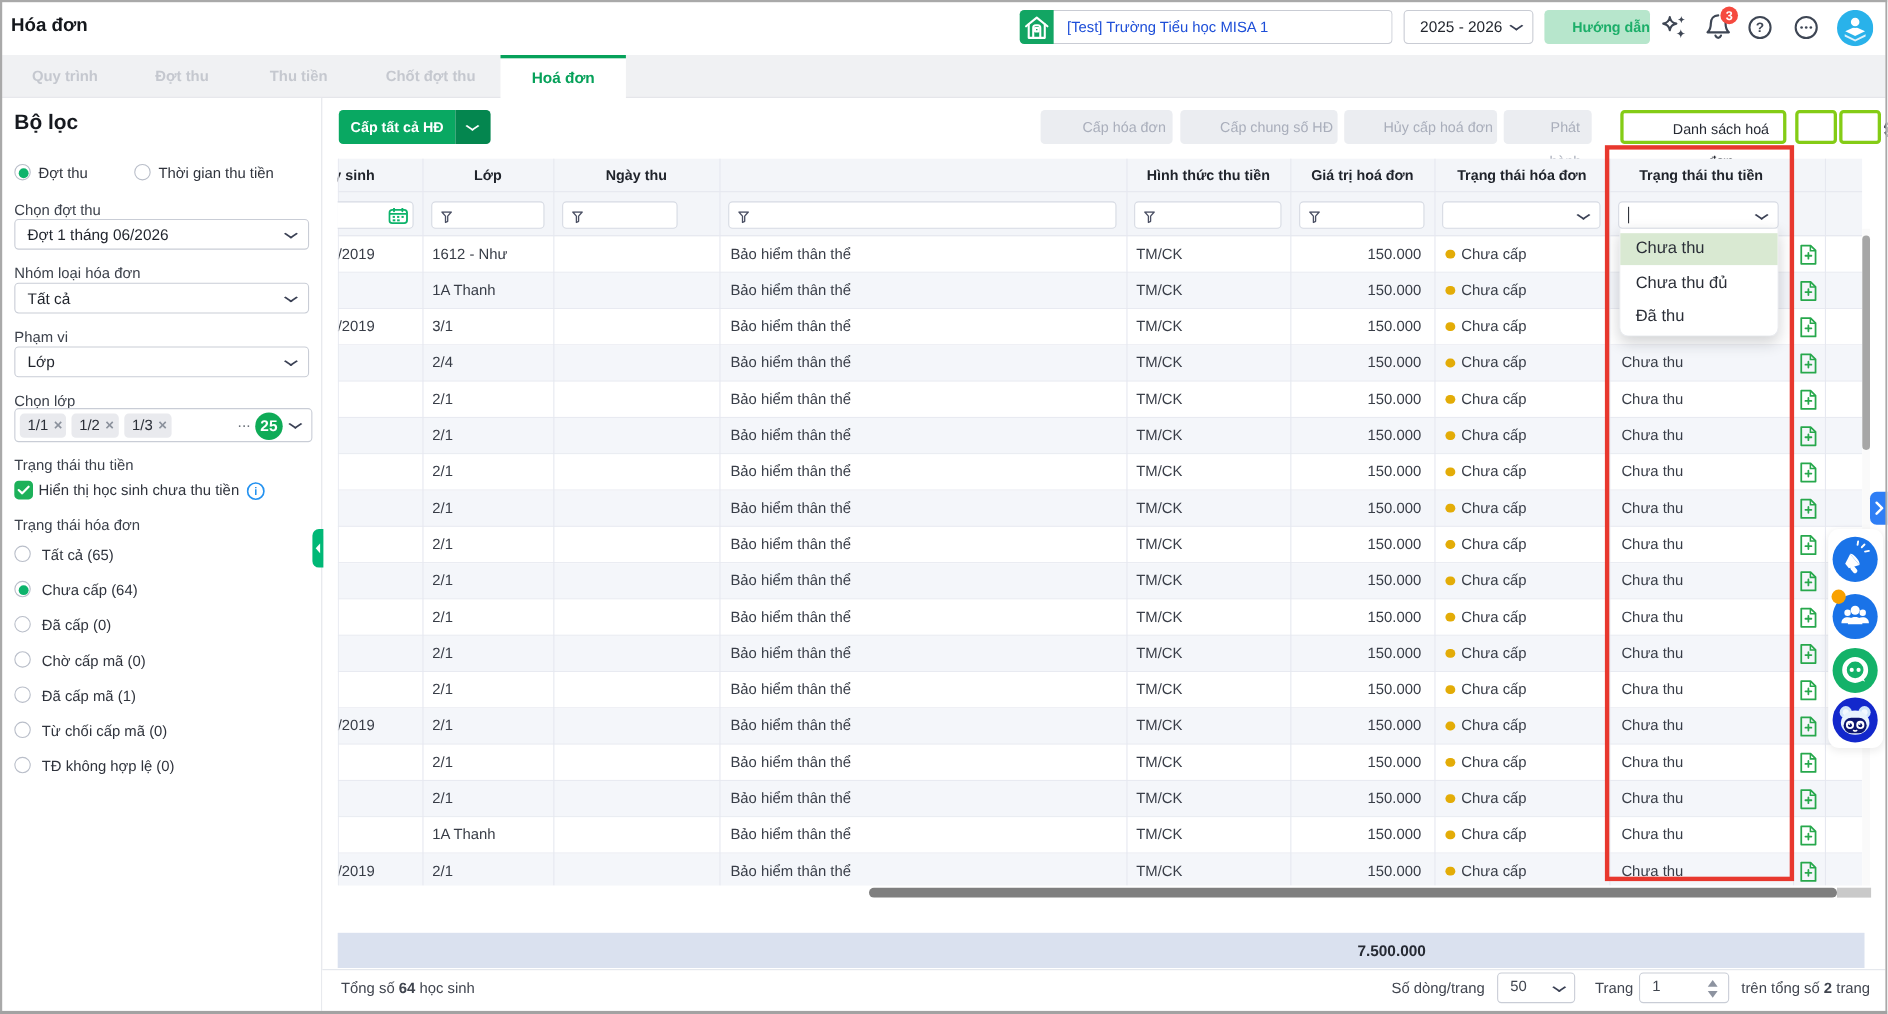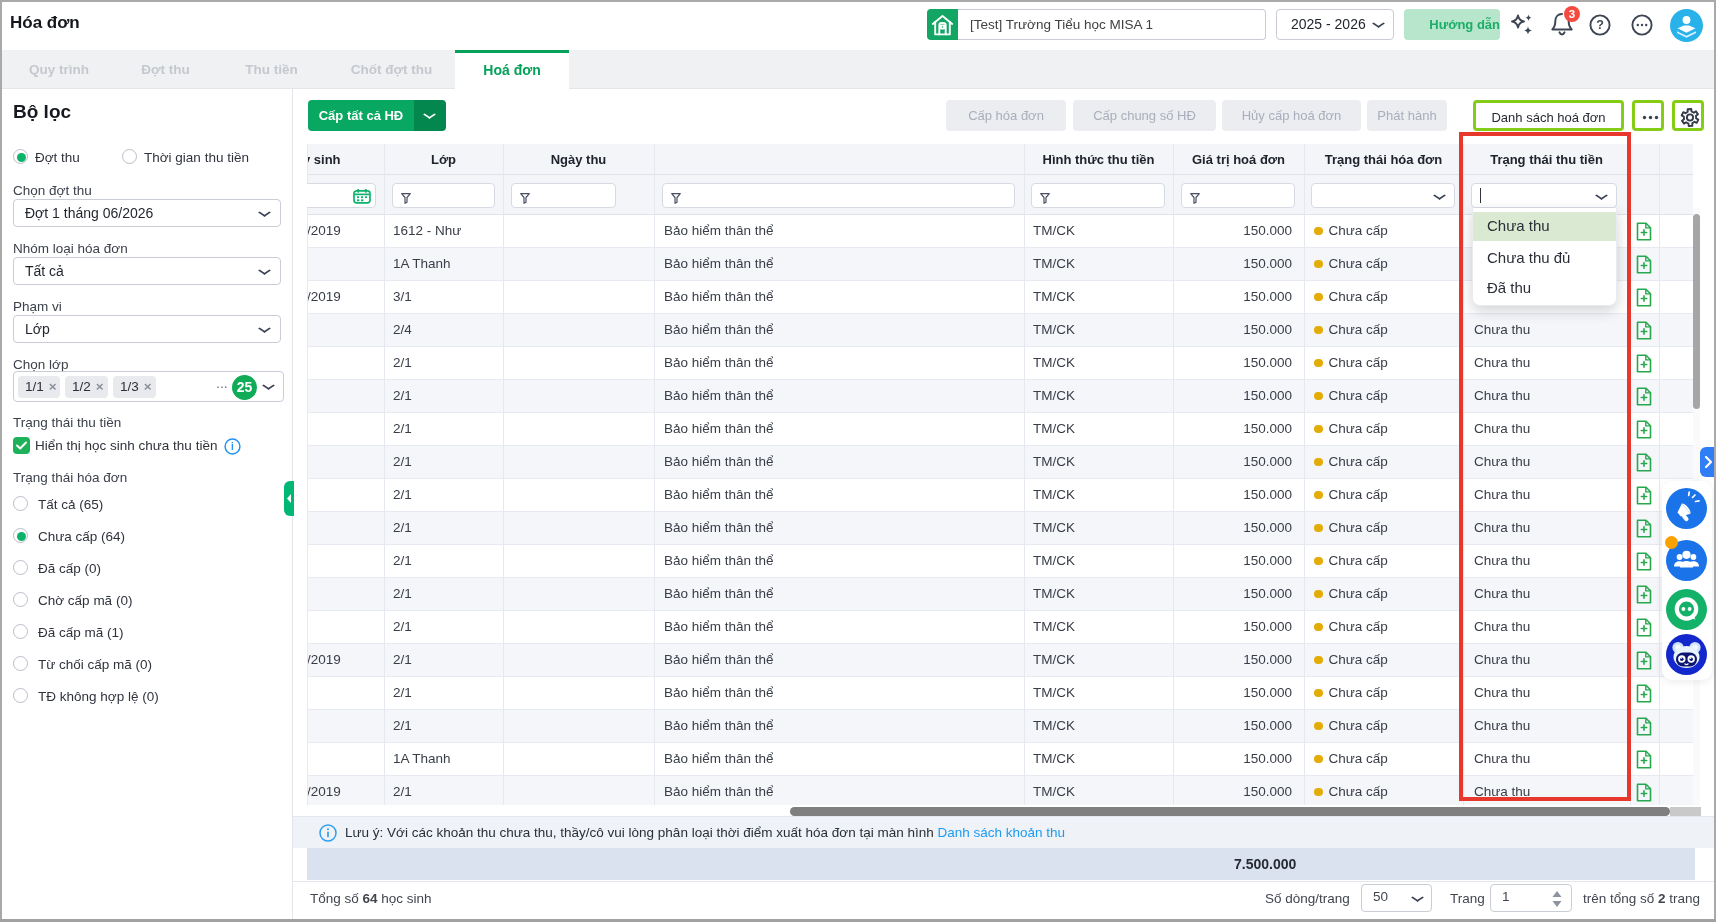--- a/index.html
+++ b/index.html
@@ -6,32 +6,32 @@
 html,body { width:1716px; height:922px; overflow:hidden; }
 body { font-family:"Liberation Sans", sans-serif; background:#fff; color:#262a33; }
 #app { position:relative; width:1716px; height:922px; background:#fff; overflow:hidden; }
 .abs { position:absolute; }
 #pagetitle { left:10px; top:13px; font-size:17px; font-weight:bold; color:#14171c; }
 #tabbar { left:2px; top:50px; width:1712px; height:39px; background:#f0f1f3; border-bottom:1px solid #e4e5e9; }
 .tab { position:absolute; top:0; height:39px; line-height:39px; font-size:13.5px; font-weight:bold; color:#c5c8cf; text-align:center; }
 #tab-active { position:absolute; left:453px; top:0; width:114px; height:40px; background:#fff; border-top:3px solid #06a15a; color:#06a15a; font-weight:bold; font-size:14px; text-align:center; line-height:35px; }
 .topbtn { position:absolute; top:9px; height:31px; }
 #homebtn { left:927px; width:31px; background:#12a563; border-radius:4px 0 0 4px; }
-#orginput { left:958px; width:308px; background:#fff; border:1px solid #c9ccd4; border-left:none; border-radius:0 4px 4px 0; font-size:13.5px; color:#404040; line-height:29px; padding-left:12px; }
+#orginput { left:958px; width:308px; background:#fff; border:1px solid #c9ccd4; border-left:none; border-radius:0 4px 4px 0; font-size:13.5px; color:#1d4ed8; line-height:29px; padding-left:12px; }
 #yearsel { left:1276px; width:118px; background:#fff; border:1px solid #c9ccd4; border-radius:4px; font-size:14px; color:#22262e; line-height:29px; padding-left:14px; }
 #guidebtn { left:1404px; width:96px; background:#b7e6cc; border-radius:4px; font-size:13px; font-weight:bold; color:#1cae69; text-align:right; line-height:31px; }
 #sidebar { left:2px; top:89px; width:291px; height:830px; background:#fff; border-right:1px solid #e3e5ea; }
 .sb-label { position:absolute; left:13px; font-size:13.5px; color:#3c414b; }
 .sb-select { position:absolute; left:13px; width:268px; height:28px; background:#fff; border:1px solid #c9cdd6; border-radius:4px; font-size:14px; color:#1f232b; line-height:26px; padding-left:11px; }
 .chev { position:absolute; width:9px; height:9px; border-right:2px solid #3a4054; border-bottom:2px solid #3a4054; transform:scaleY(0.68) rotate(45deg); }
 .radio { position:absolute; width:15px; height:15px; border-radius:50%; border:1.5px solid #b9bec9; background:#fff; }
 .radio.sel { border-color:#b9bec9; }
 .radio.sel::after { content:""; position:absolute; left:3px; top:3px; width:9px; height:9px; border-radius:50%; background:#0db36b; }
 .rlabel { position:absolute; font-size:13.5px; color:#2f333c; }
-.gbtn { position:absolute; top:100px; height:31px; border-radius:4px; font-size:13px; text-align:center; line-height:31px; }
+.gbtn { position:absolute; top:100px; height:31px; border-radius:4px; font-size:13px; text-align:center; line-height:31px;padding-left:32px; }
 .gbtn.dis { background:#ebedf1; color:#a9aebb; }
 .gbtn.wht { background:#fff; border:3px solid #84cc16; color:#262a33; line-height:29px; }
 .hcell { position:absolute; top:0; height:31px; line-height:31px; font-size:13px; font-weight:bold; color:#20242c; text-align:center; }
 .fbox { position:absolute; top:39px; height:25px; background:#fff; border:1px solid #d6dae3; border-radius:4px; }
 .vline { position:absolute; top:0; width:1px; height:661px; background:#e6e8f0; }
 .row { position:absolute; left:0; width:1386px; height:33px; border-bottom:1px solid #e8eaf1; font-size:13.5px; color:#383d47; }
 .cell { position:absolute; top:0; height:32px; line-height:32px; white-space:nowrap; }
 </style>
 </head>
 <body>
@@ -455,28 +455,20 @@
 <div class="abs" style="left:790px;top:807px;width:880px;height:9px;background:#7f7f7f;border-radius:4.5px;"></div>
 <div class="abs" style="left:1670px;top:807px;width:31px;height:9px;background:#c9c9c9;"></div>
 <div class="abs" style="left:1693px;top:208px;width:7px;height:597px;background:#fafafa;"></div>
 <div class="abs" style="left:1693px;top:214px;width:7px;height:195px;background:#a6a6a6;border-radius:3.5px;"></div>
 <div class="abs" style="left:1459px;top:132px;width:172px;height:669px;border:4px solid #e8382e;"></div>
 <div class="abs" style="left:1472px;top:208px;width:145px;height:98px;background:#fff;border:1px solid #e9ebef;border-top:none;border-radius:0 0 8px 8px;box-shadow:0 5px 14px rgba(30,35,45,0.2);font-size:15px;color:#2a2e37;padding-top:4px;">
 <div style="height:29px;background:#d9e9d2;line-height:27px;padding-left:14px;">Chưa thu</div>
 <div style="height:32px;line-height:34px;padding-left:14px;">Chưa thu đủ</div>
 <div style="height:32px;line-height:30px;padding-left:14px;">Đã thu</div>
 </div>
-<div class="abs" style="left:293px;top:816px;width:1421px;height:32px;background:#eff2f7;border-top:1px solid #e3e6ec;">
-<svg style="position:absolute;left:26px;top:7px;" width="18" height="18" viewBox="0 0 18 18">
-        <circle cx="9" cy="9" r="8" fill="none" stroke="#2e9ff0" stroke-width="1.5"></circle>
-        <circle cx="9" cy="5.3" r="1.05" fill="#2e9ff0"></circle>
-        <rect x="8.15" y="7.6" width="1.7" height="5.7" rx="0.85" fill="#2e9ff0"></rect>
-      </svg>
-<div style="position:absolute;left:52px;top:8px;font-size:13.5px;color:#2a2f37;">Lưu ý: Với các khoản thu chưa thu, thầy/cô vui lòng phân loại thời điểm xuất hóa đơn tại màn hình <span style="color:#1d9bf0;">Danh sách khoản thu</span></div>
-</div>
 <div class="abs" style="left:307px;top:848px;width:1388px;height:32px;background:#dae1ef;">
       <div style="position:absolute;left:927px;top:8px;font-size:14px;font-weight:bold;color:#262a33;">7.500.000</div>
     </div>
 <div class="abs" style="left:293px;top:881px;width:1421px;height:38px;background:#fff;border-top:1px solid #e3e6ec;font-size:13.5px;color:#40454f;">
 <div style="position:absolute;left:17px;top:9px;">Tổng số <b>64</b> học sinh</div>
 <div style="position:absolute;left:972px;top:9px;">Số dòng/trang</div>
 <div style="position:absolute;left:1068px;top:2px;width:71px;height:28px;border:1px solid #c9cdd6;border-radius:4px;background:#fff;">
         <span style="position:absolute;left:11px;top:4px;">50</span>
         <div class="chev" style="right:9px;top:8px;"></div>
       </div>

